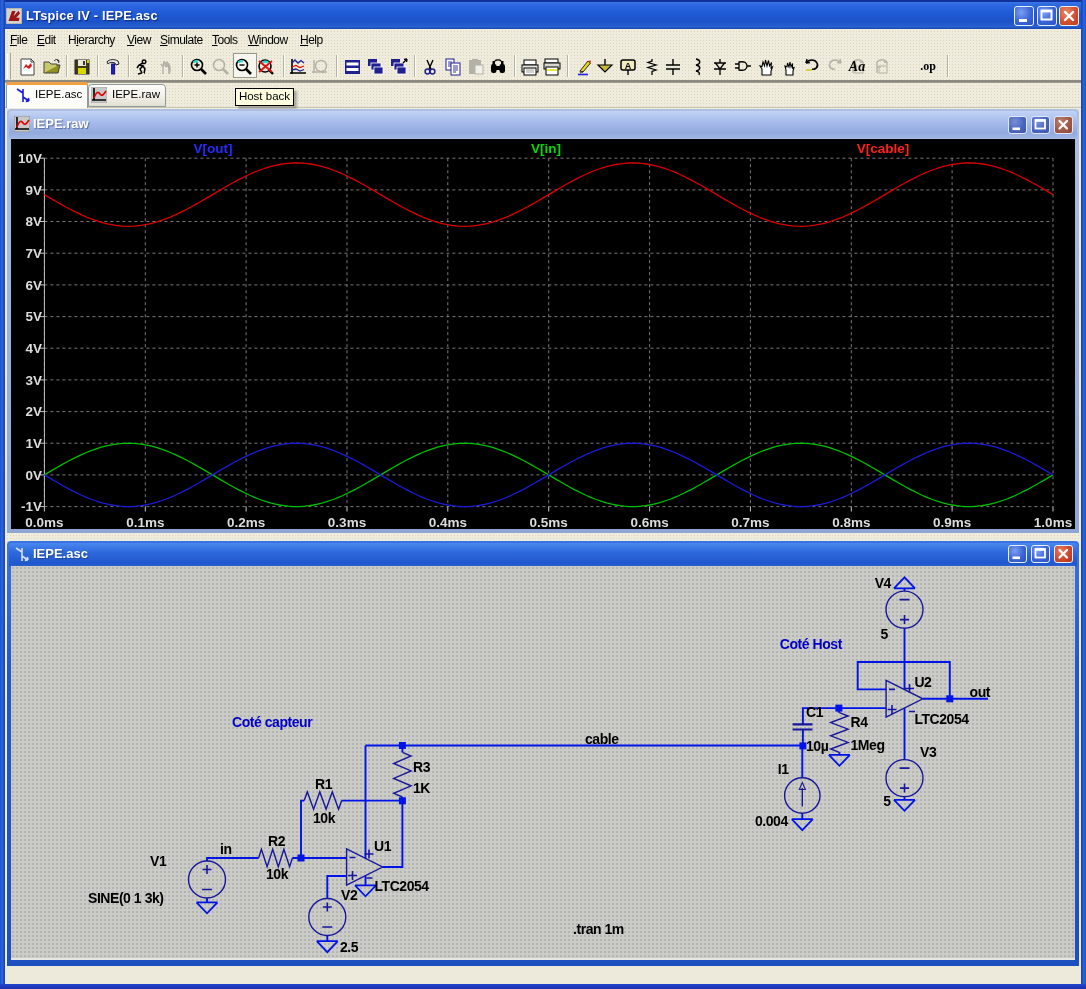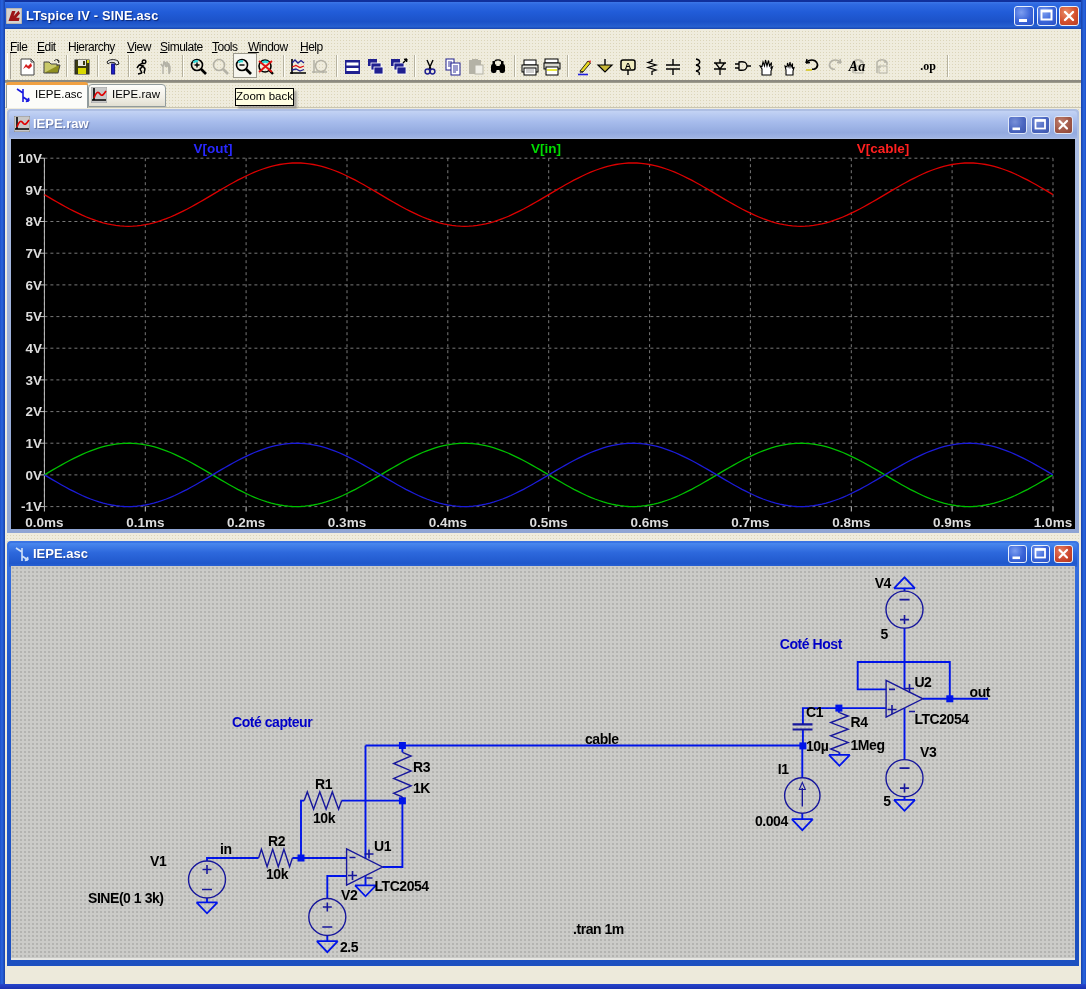--- a/index.html
+++ b/index.html
@@ -7,21 +7,21 @@
 .dither{background-image:repeating-linear-gradient(45deg,rgba(255,255,255,.28) 0 1px,rgba(0,0,0,0) 1px 3px),repeating-linear-gradient(-45deg,rgba(255,255,255,.18) 0 1px,rgba(0,0,0,0) 1px 3px)}
 #lborder{position:absolute;left:0;top:0;width:5px;height:989px;background:linear-gradient(90deg,#1e50c8,#2a66e0 40%,#1740a8)}
 #rborder{position:absolute;right:0;top:0;width:5px;height:989px;background:linear-gradient(90deg,#1740a8,#2a66e0 60%,#1e50c8)}
 #titlebar{position:absolute;left:0;top:0;width:1086px;height:29px;background:linear-gradient(180deg,#4a86ee 0%,#2f6ae2 14%,#215cd8 42%,#1c52c8 75%,#2760d0 92%,#1a46ae 100%)}
 #titlebar:before{content:"";position:absolute;left:0;top:0;width:100%;height:2px;background:#10309c}
 .titletext{position:absolute;left:26px;top:8px;color:#fff;font-size:12.8px;font-weight:bold;text-shadow:1px 1px 1px rgba(0,20,80,.7);letter-spacing:.2px}
 .wbtn{position:absolute;width:20px;height:20px;border-radius:3px;border:1px solid #e8f0fc;box-sizing:border-box}
 .wbtn.mn,.wbtn.mx{background:radial-gradient(circle at 35% 30%,#7d9ef0 0%,#3a64d8 55%,#2a50c4 100%)}
 .wbtn.cl{background:radial-gradient(circle at 35% 30%,#ea8d68 0%,#d4502e 55%,#b83c22 100%)}
 .wbtn svg{position:absolute;left:0;top:0}
-#menubar{position:absolute;left:5px;top:36px;width:1076px;height:21px}
+#menubar{position:absolute;left:5px;top:29px;width:1076px;height:21px}
 #menubar span{position:absolute;top:4px;font-size:12px;letter-spacing:-0.5px;color:#000}
 #menubar u{text-decoration:underline}
 #toolbar{position:absolute;left:5px;top:50px;width:1076px;height:32px;border-bottom:1px solid #9c9a8c}
 #toolbar:after{content:"";position:absolute;left:0;bottom:0;width:100%;height:2px;background:#8c8a80}
 .tsep{position:absolute;top:5px;width:1px;height:22px;background:#b6b2a0;border-right:1px solid #fdfdf6}
 .ticon{position:absolute;top:7px;width:20px;height:20px}
 #tabrow{position:absolute;left:5px;top:82px;width:1076px;height:27px}
 #tabrow .edge{position:absolute;left:0;bottom:1px;width:100%;height:1px;background:#c8c5b2}
 .tab1{position:absolute;left:1px;top:0px;width:82px;height:26px;background:#FCFCF9;border:1px solid #919b9c;border-bottom:none;border-radius:4px 4px 0 0;box-sizing:border-box}
 .tab1:before{content:"";position:absolute;left:-1px;top:-1px;right:-1px;height:3px;background:#f0a040;border-radius:4px 4px 0 0}
@@ -45,21 +45,21 @@
 #ascclient{position:absolute;left:4px;top:25px;width:1064px;height:392px;background-color:#cbcbc8;background-image:radial-gradient(circle,rgba(118,118,116,0.55) 0.62px,rgba(0,0,0,0) 0.8px);background-size:4px 4px}
 #ascbot{position:absolute;left:4px;top:417px;width:1064px;height:2px;background:#e6e6e2}
 #botstrip{position:absolute;left:5px;top:966px;width:1076px;height:18px;background:#EDEADB}
 #botbar{position:absolute;left:0px;top:984px;width:1086px;height:5px;background:linear-gradient(180deg,#2646cc,#1a30b0)}
 </style></head>
 <body>
 <div id="app">
 <div id="titlebar" class="dither"></div>
 <div id="lborder"></div>
     <div id="rborder"></div>
-<div class="titletext">LTspice IV - SINE.asc</div>
+<div class="titletext">LTspice IV - IEPE.asc</div>
 <svg style="position:absolute;left:6px;top:8px" width="16" height="16">
       <rect x="0" y="0" width="16" height="16" fill="#d6d3ce" stroke="#9a9a98" stroke-width="1"></rect>
       <path d="M2.5 13 L6 3 L9.5 3 L7.6 8.2 L12.5 2.8 L14 5.6 L10.2 9.8 L13.6 9.8 L12.8 13 Z" fill="#9c1418"></path>
     </svg>
 <div class="wbtn mn" style="left:1014px;top:6px">
       <svg width="18" height="18">
         <rect x="4" y="12" width="8" height="3" fill="#fff"></rect>
       </svg>
     </div>
 <div class="wbtn mx" style="left:1037px;top:6px">
@@ -279,21 +279,21 @@
       </svg>
 <div class="tabtxt" style="left:30px;top:6px">IEPE.asc</div>
 <div class="tab2"></div>
 <svg style="position:absolute;left:86px;top:5px" width="16" height="16">
         <rect x="0" y="0" width="16" height="16" fill="#c8c8c8" stroke="#888" stroke-width="0.5"></rect>
         <path d="M3 1 V13 M1 13 H15" stroke="#000" stroke-width="1.6"></path>
         <path d="M3 11 C5 5,7 4,9 7 C11 10,13 7,15 4" stroke="#e00000" stroke-width="1.6" fill="none"></path>
       </svg>
 <div class="tabtxt" style="left:107px;top:6px">IEPE.raw</div>
 </div>
-<div id="tooltip">Zoom back</div>
+<div id="tooltip">Host back</div>
 
 <div id="rawwin">
 <div id="rawtitle" class="dither"></div>
 <svg style="position:absolute;left:7px;top:7px" width="16" height="16">
         <rect x="0" y="0" width="16" height="16" fill="#c8c8c8" stroke="#555" stroke-width="0.5"></rect>
         <path d="M3 1 V13 M1 13 H15" stroke="#000" stroke-width="1.6"></path>
         <path d="M3 11 C5 5,7 4,9 7 C11 10,13 7,15 4" stroke="#e00000" stroke-width="1.6" fill="none"></path>
       </svg>
 <div class="wtitletxt" style="left:26px;top:7px">IEPE.raw</div>
 <div class="wbtn2 mn" style="left:1001px;top:7px"><svg width="17" height="16">

